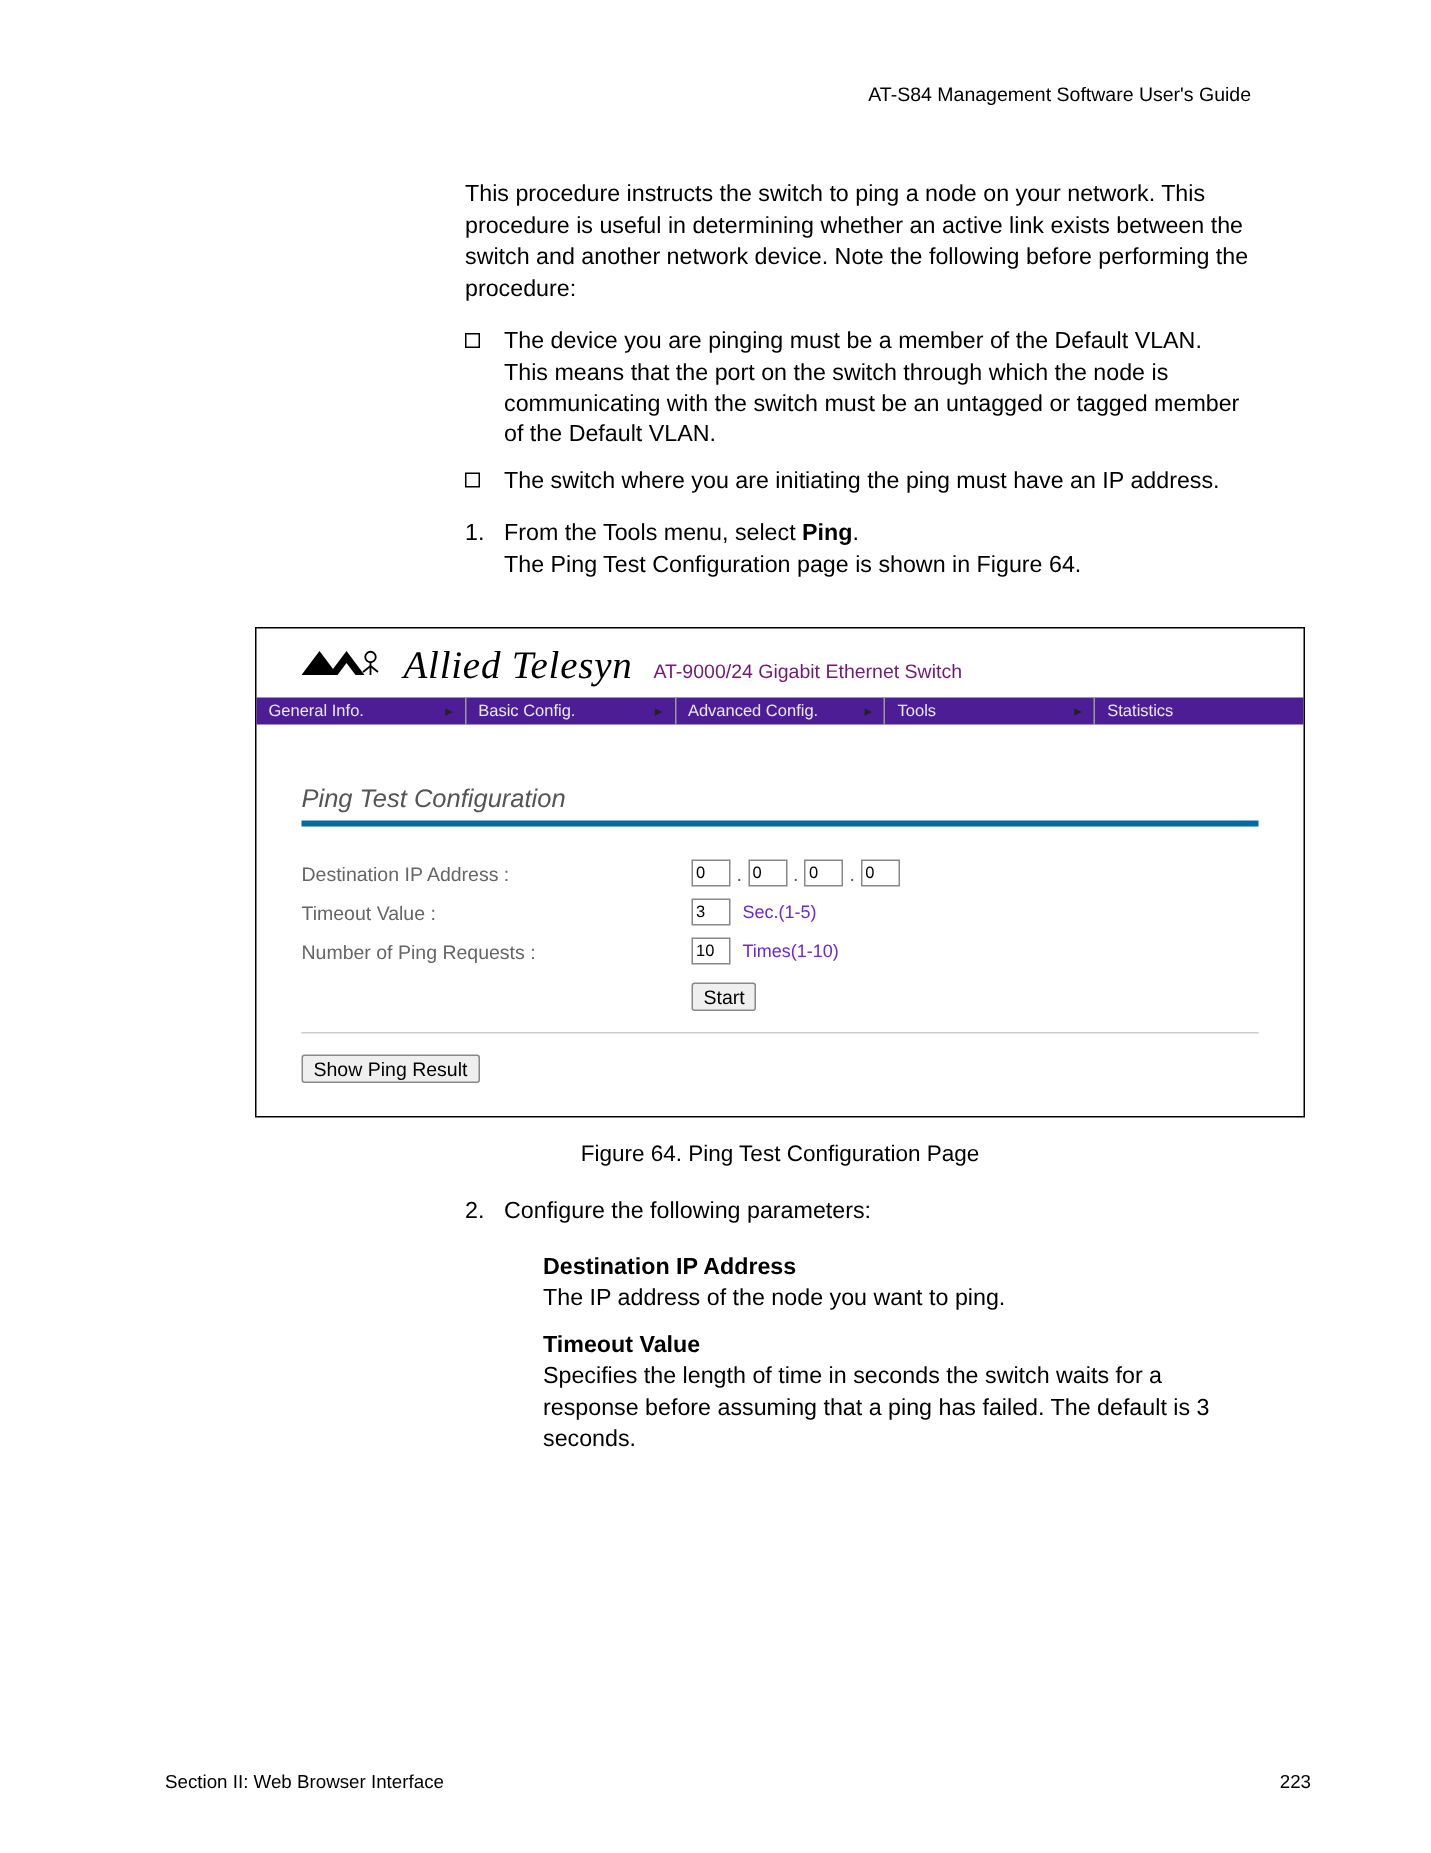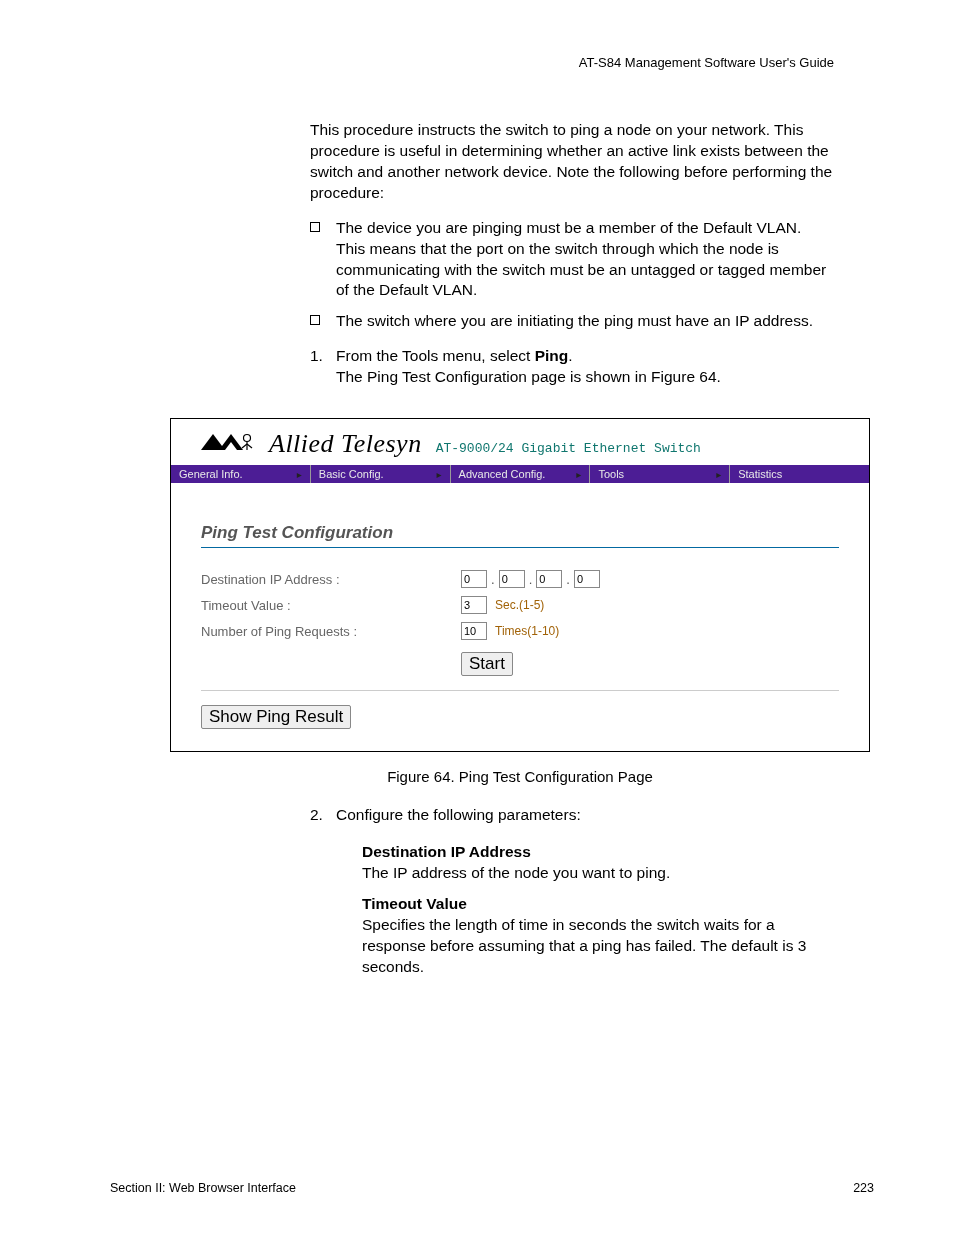--- a/index.html
+++ b/index.html
@@ -78,23 +78,23 @@
     align-items: center;
   }
   .brand-name {
     font-family: Georgia, "Times New Roman", serif;
     font-style: italic;
     font-size: 26px;
     font-weight: 500;
     letter-spacing: 0.5px;
   }
   .brand-sub {
-    font-family: Liberation Mono, monospace;
-    font-size: 13px;
-    color: #0f766e;
+    font-family: Liberation Sans, sans-serif;
+    font-size: 13px;
+    color: #701a75;
     margin-left: 6px;
   }
   .navbar {
     display: flex;
     background: #4c1d95;
     color: #e8e8e8;
     font-size: 11px;
     font-family: Verdana, Arial, sans-serif;
   }
   .nav-item {
@@ -107,24 +107,24 @@
   }
   .nav-item + .nav-item { border-left: 1px solid #9a9a9a; }
   .nav-item.has-arrow::after {
     content: "▸";
     color: #222;
     font-size: 10px;
   }
   .panel-body { padding: 40px 30px 22px 30px; }
   .panel-title {
     font-style: italic;
-    font-weight: bold;
+    font-weight: normal;
     font-size: 17px;
     color: #555;
-    border-bottom: 1px solid #0369a1;
+    border-bottom: 4px solid #0369a1;
     padding-bottom: 4px;
     margin-bottom: 22px;
   }
   .form-row {
     display: flex;
     align-items: center;
     margin-bottom: 8px;
     font-size: 13px;
     color: #666;
     font-family: Verdana, Arial, sans-serif;
@@ -133,23 +133,23 @@
   .ip-box, .small-input {
     width: 26px;
     height: 18px;
     border: 1px solid #888;
     font-size: 11px;
     padding: 0 2px;
     text-align: left;
     box-sizing: border-box;
   }
   .dot { margin: 0 4px; color:#555; font-size:13px; }
-  .unit { margin-left: 8px; font-size: 12px; color:#a16207; }
+  .unit { margin-left: 8px; font-size: 12px; color:#6d28d9; }
   .btn {
-    font-size: 17px;
+    font-size: 13px;
     font-family: Arial, sans-serif;
     padding: 1px 7px;
     background: #efefef;
     border: 1px solid #888;
     border-radius: 2px;
     cursor: pointer;
   }
   .btn.start { margin-left: 0; margin-top: 4px; }
   .show-result-row { border-top: 1px solid #ccc; margin-top: 14px; padding-top: 14px; }
   .fig-caption {

